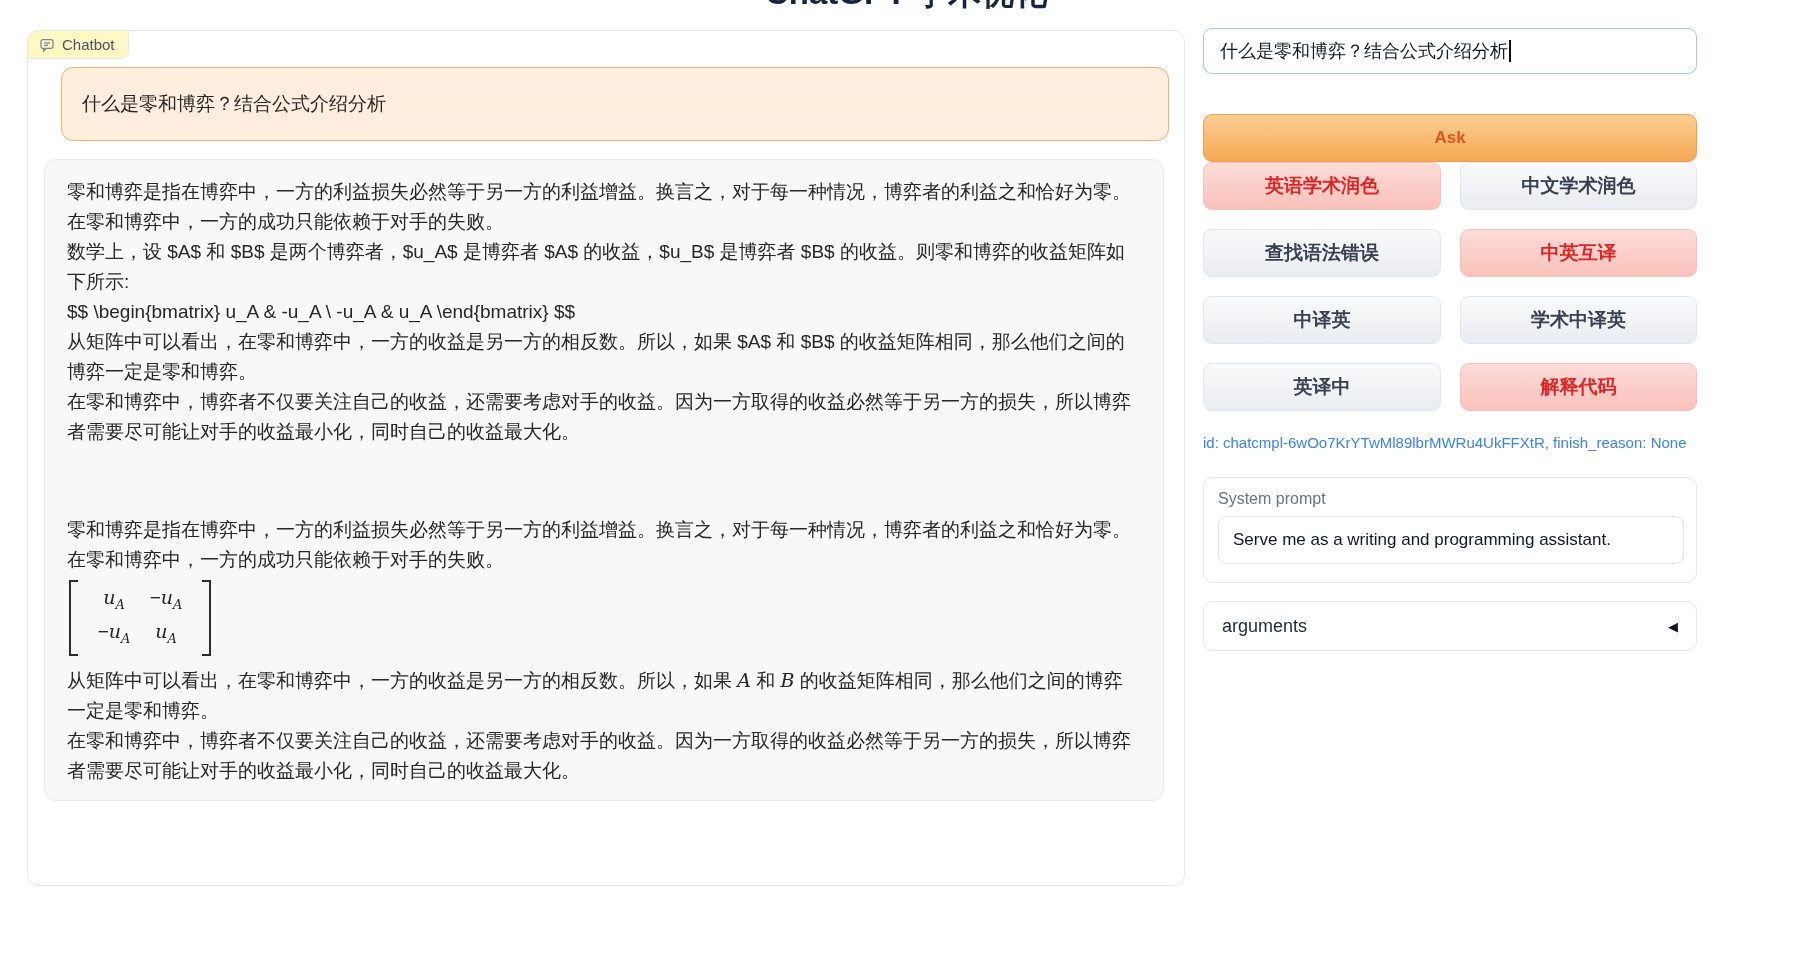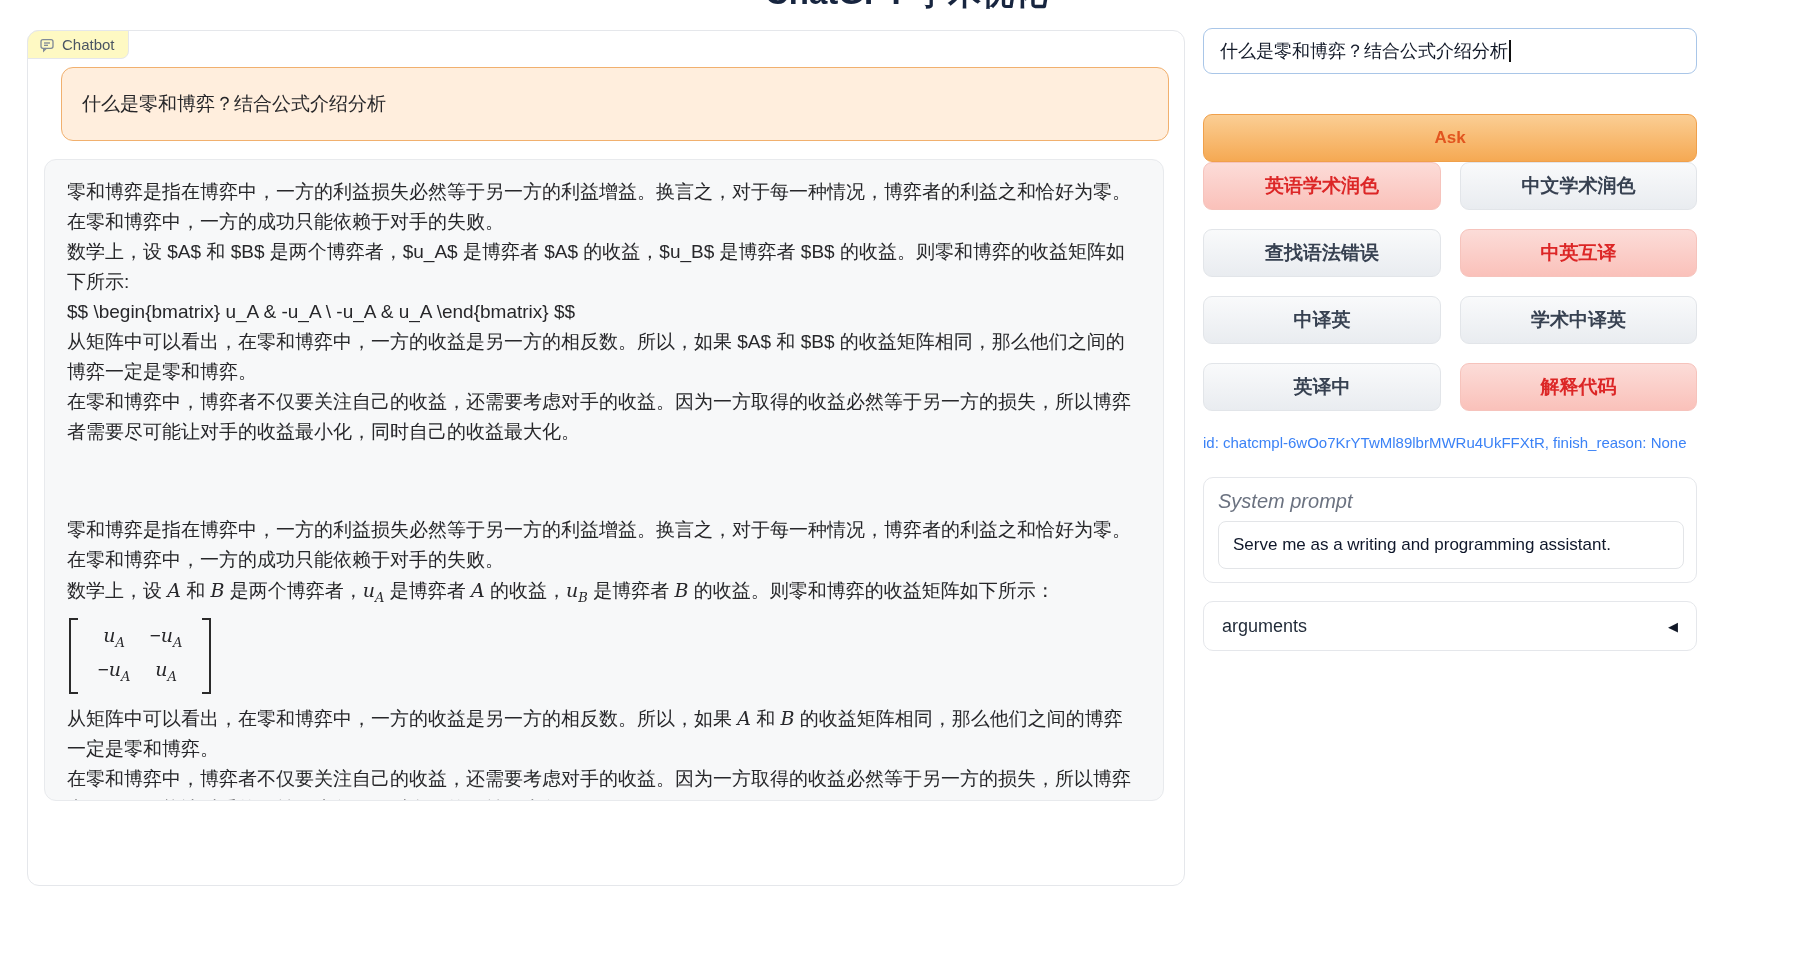--- a/index.html
+++ b/index.html
@@ -62,21 +62,21 @@
     font-size:19px; font-weight:700; cursor:pointer; }
   .fn-btn.gray { background:linear-gradient(180deg,#f9fafb 0%,#e9ecf0 100%);
     border:1px solid #e2e5e9; color:#374151; }
   .fn-btn.red { background:linear-gradient(180deg,#fcdcd8 0%,#fac1ba 100%);
     border:1px solid #f6c3bc; color:#dc2626; }
 
   .meta-line { position:absolute; top:434px; left:0; width:494px; font-size:15px; color:#3b82f6; }
 
   .sys-group { position:absolute; top:477px; left:0; width:494px; height:106px;
     border:1px solid #e5e7eb; border-radius:10px; background:#fff; padding:12px 14px; }
-  .sys-label { font-size:20px; color:#6b7280;font-style:italic; }
+  .sys-label { font-size:16px; color:#6b7280; }
   .sys-input { margin-top:8px; width:466px; height:48px; background:#fff;
     border:1px solid #e3e5e8; border-radius:8px; display:flex; align-items:center;
     padding:0 14px; font-size:17px; color:#0f172a; }
 
   .accordion { position:absolute; top:601px; left:0; width:494px; height:50px;
     border:1px solid #e5e7eb; border-radius:10px; background:#fff;
     display:flex; align-items:center; justify-content:space-between;
     padding:4px 18px; font-size:18px; color:#1f2937; cursor:pointer; }
   .accordion .tri { font-size:13px; color:#111827; }
 </style>
@@ -110,21 +110,20 @@
       <div class="pre">零和博弈是指在博弈中，一方的利益损失必然等于另一方的利益增益。换言之，对于每一种情况，博弈者的利益之和恰好为零。
 在零和博弈中，一方的成功只能依赖于对手的失败。
 数学上，设 $A$ 和 $B$ 是两个博弈者，$u_A$ 是博弈者 $A$ 的收益，$u_B$ 是博弈者 $B$ 的收益。则零和博弈的收益矩阵如下所示:
 $$ \begin{bmatrix} u_A &amp; -u_A \ -u_A &amp; u_A \end{bmatrix} $$
 从矩阵中可以看出，在零和博弈中，一方的收益是另一方的相反数。所以，如果 $A$ 和 $B$ 的收益矩阵相同，那么他们之间的博弈一定是零和博弈。
 在零和博弈中，博弈者不仅要关注自己的收益，还需要考虑对手的收益。因为一方取得的收益必然等于另一方的损失，所以博弈者需要尽可能让对手的收益最小化，同时自己的收益最大化。</div>
 
       <div class="seg2">
         <div class="pre">零和博弈是指在博弈中，一方的利益损失必然等于另一方的利益增益。换言之，对于每一种情况，博弈者的利益之和恰好为零。
 在零和博弈中，一方的成功只能依赖于对手的失败。</div>
-        <div class="pre">数学上，设 <i class="mvar">A</i> 和 <i class="mvar">B</i> 是两个博弈者，<i class="mvar">u</i><sub class="msub">A</sub> 是博弈者 <i class="mvar">A</i> 的收益，<i class="mvar">u</i><sub class="msub">B</sub> 是博弈者 <i class="mvar">B</i> 的收益。则零和博弈的收益矩阵如下所示：</div>
         <div class="matrix">
             <span class="bracket left"></span>
             <span class="mx-cells">
               <span class="mx-row">
                 <span class="mx-cell"><i class="mvar">u</i><sub class="msub">A</sub></span>
                 <span class="mx-cell">−<i class="mvar">u</i><sub class="msub">A</sub></span>
               </span>
               <span class="mx-row">
                 <span class="mx-cell">−<i class="mvar">u</i><sub class="msub">A</sub></span>
                 <span class="mx-cell"><i class="mvar">u</i><sub class="msub">A</sub></span>

